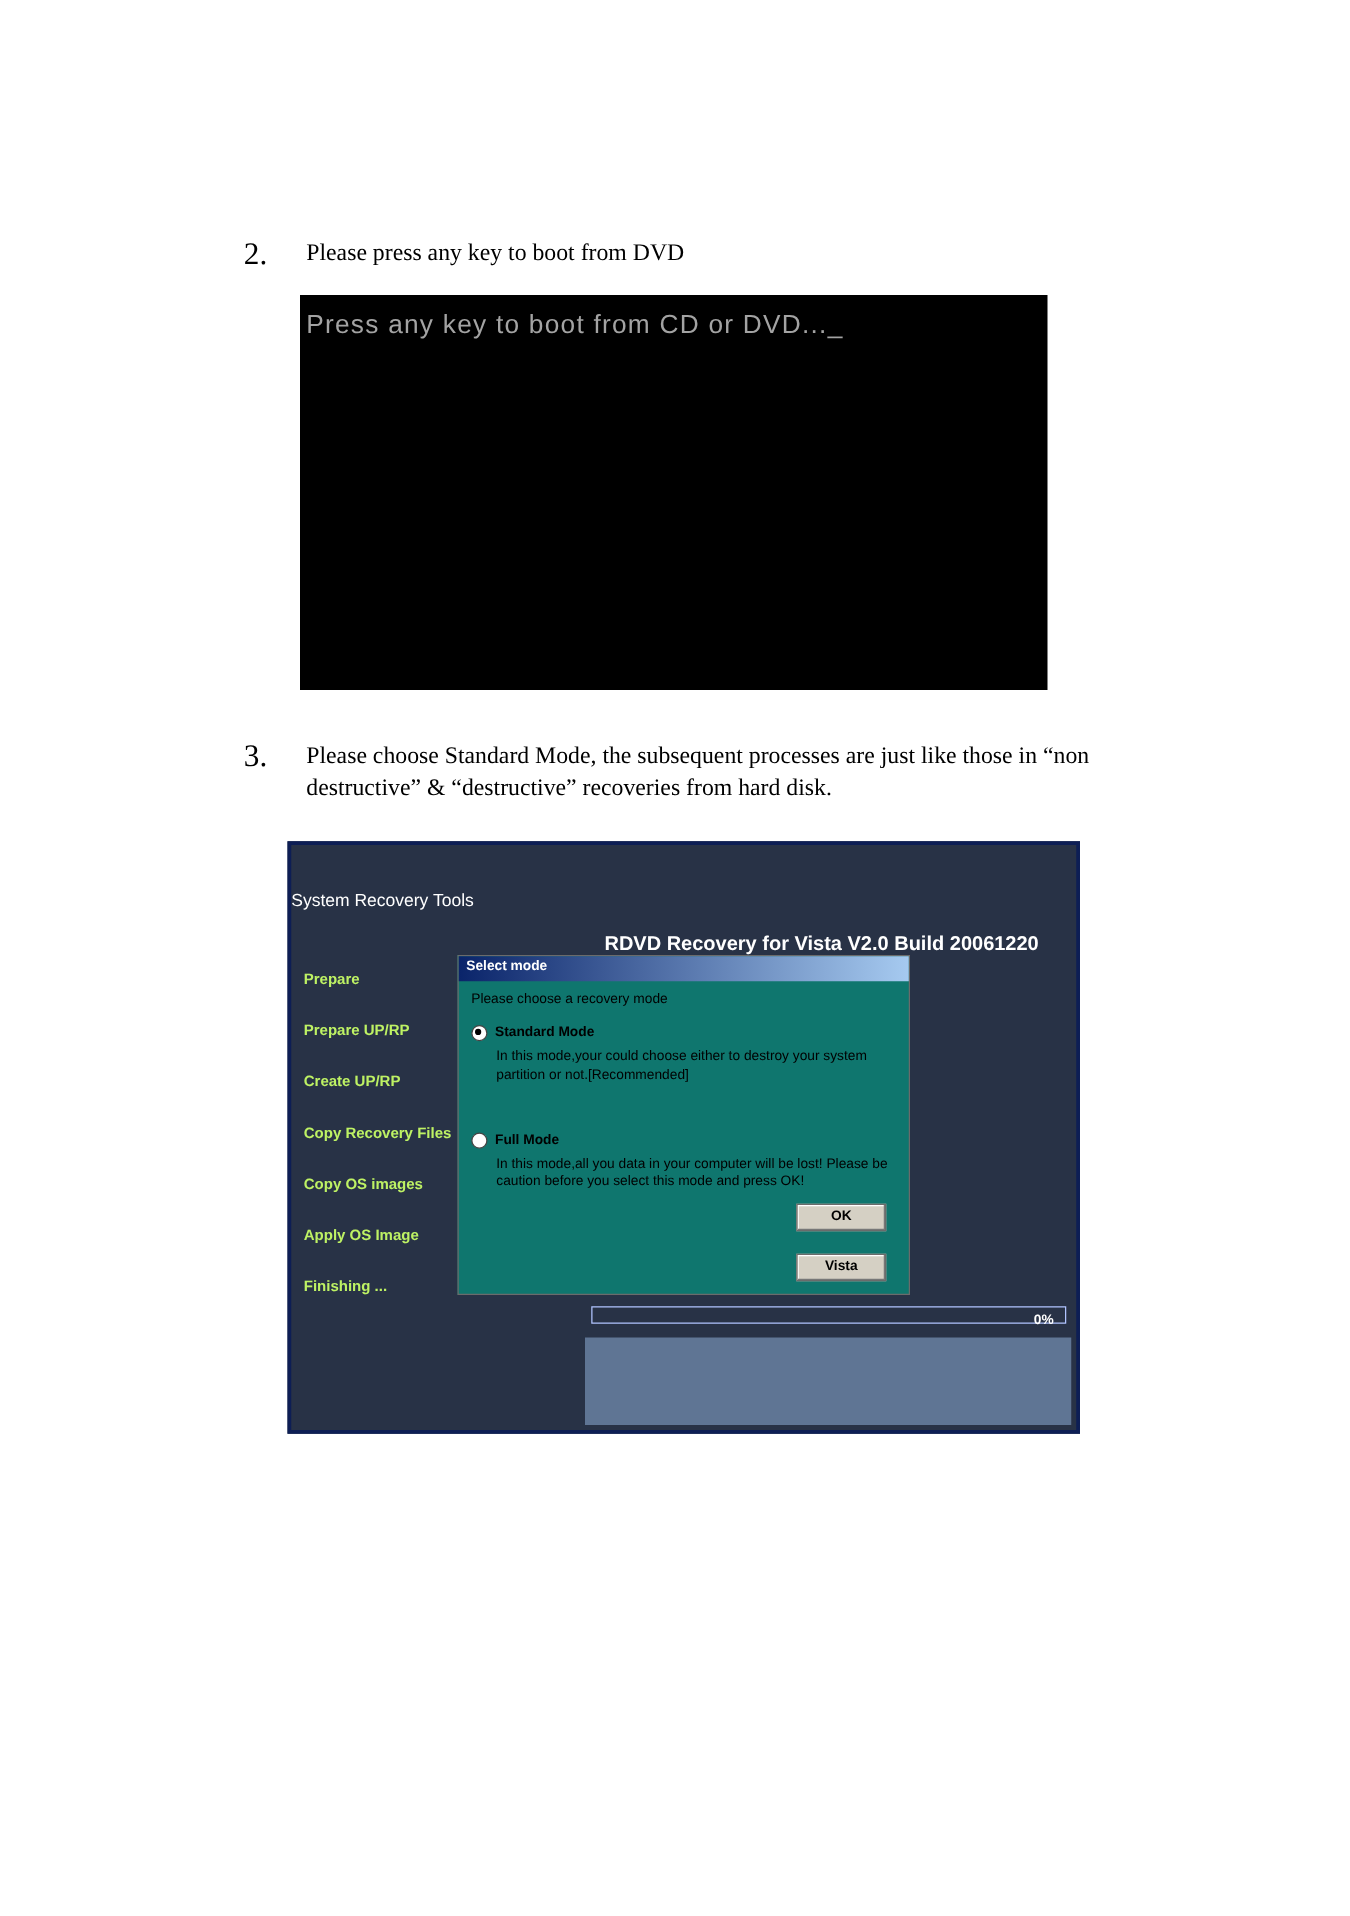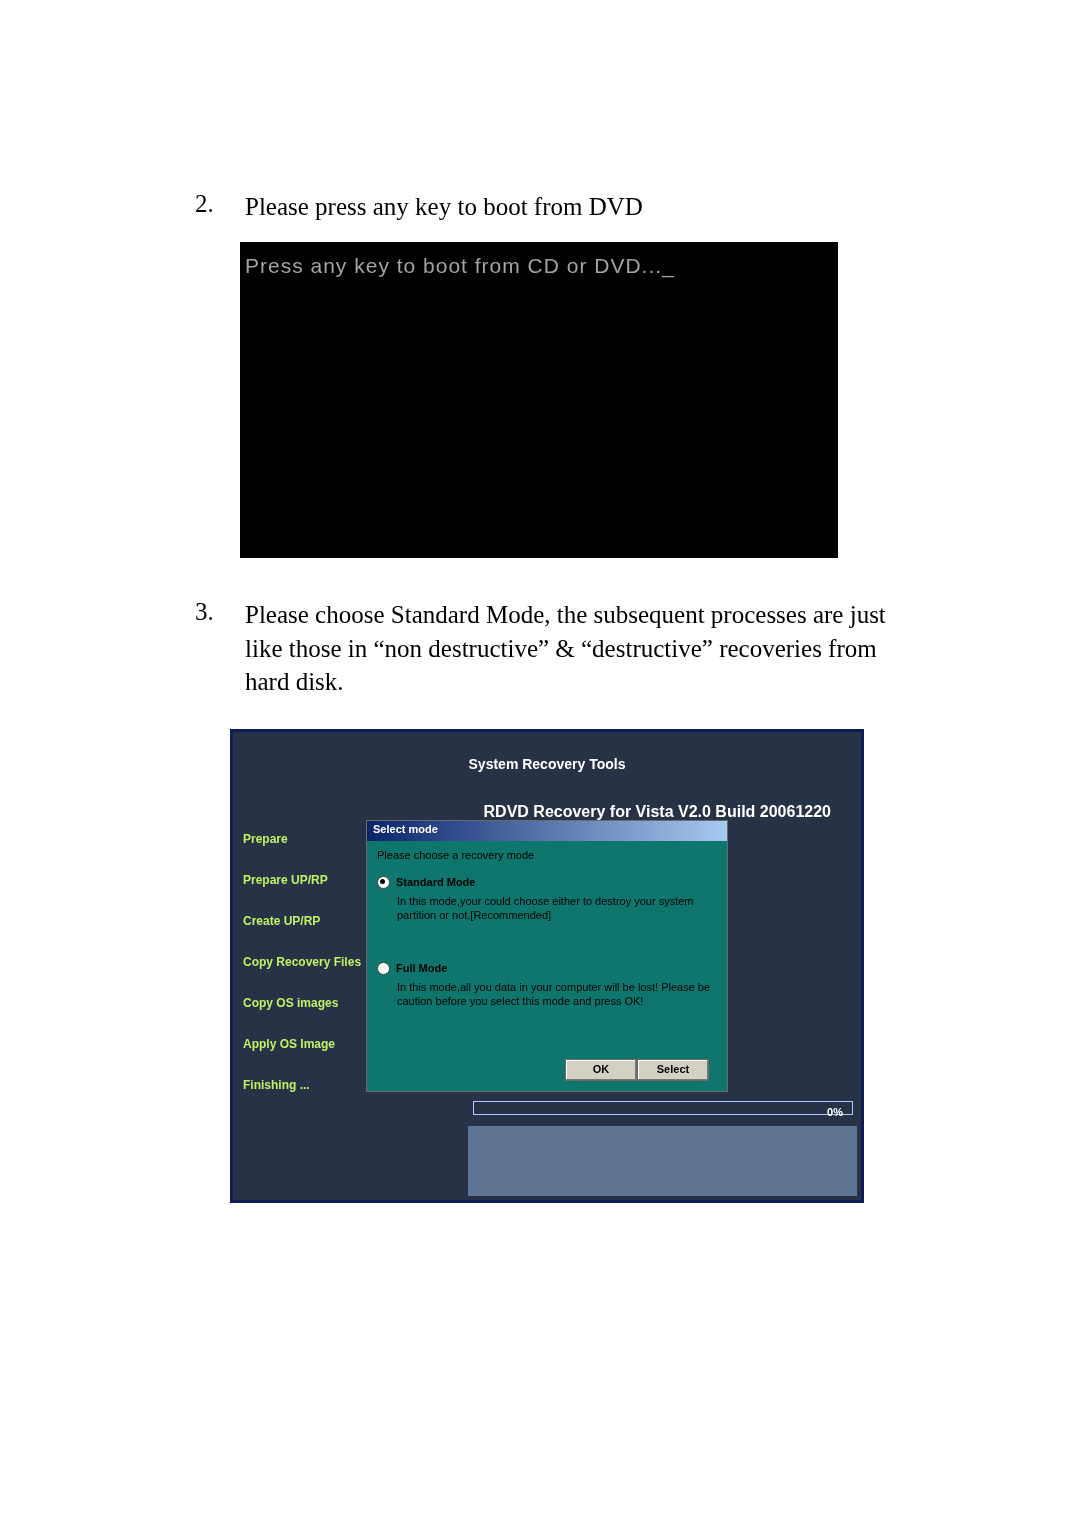--- a/index.html
+++ b/index.html
@@ -1,42 +1,42 @@
 <!DOCTYPE html>
 <html><head>
 <meta charset="utf-8">
 <style>
   html,body{margin:0;padding:0;background:#fff;font-family:"Times New Roman",serif;color:#000}
   .page{width:1080px;height:1533px;position:relative;margin:0 auto;background:#fff}
   .step{display:flex;align-items:flex-start;margin-left:195px;margin-right:190px;margin-bottom:18px}
   .step-num{font-size:25px;width:50px;flex:none}
-  .step-text{font-size:25px;line-height:1.35}
+  .step-text{font-size:19px;line-height:1.35}
   .step2{padding-top:190px}
   .step3{padding-top:30px}
 
   
   .bios{margin-left:240px;width:598px;height:316px;background:#000;position:relative;margin-bottom:10px}
   .bios-text{position:absolute;top:12px;left:5px;font-family:Liberation Sans, sans-serif;font-size:21px;letter-spacing:1px;color:#a3a3a3;white-space:pre}
 
   
   .tool{margin-left:230px;margin-top:30px;width:628px;height:468px;background:#283246;border:3px solid #0d1e55;position:relative;font-family:Arial,Helvetica,sans-serif;font-size:12px;color:#fff}
-  .tool-header{position:absolute;top:24px;left:0;right:0;text-align:center;font-weight:bold;font-size:14px}
+  .tool-header{position:absolute;top:36px;left:0;right:0;font-weight:normal;font-size:14px}
   .tool-version{position:absolute;top:71px;right:30px;font-weight:bold;font-size:16px;color:#fff}
   .tool-sidebar{position:absolute;left:10px;top:100px;width:130px}
   .tool-sidebar div{margin-bottom:27px;font-size:12px;font-weight:bold;color:#bef264}
 
   .dialog{position:absolute;left:133px;top:88px;width:360px;height:270px;background:#0f766e;border:1px solid #6b6b6b;color:#000}
   .dialog-title{background:linear-gradient(to right,#0a246a,#a6caf0);height:18px;color:#fff;font-size:11px;font-weight:bold;padding:2px 6px 0}
   .dialog-body{padding:8px 10px 0;font-size:11px}
   .opt{display:flex;align-items:center;margin-top:14px}
   .radio{width:11px;height:11px;border-radius:50%;background:#fff;border:1px solid #444;margin-right:6px;margin-top:1px;position:relative;flex:none}
   .radio.checked::after{content:"";position:absolute;left:2px;top:2px;width:5px;height:5px;border-radius:50%;background:#000}
   .opt-label{font-weight:bold}
   .opt-desc{margin-left:20px;margin-top:5px;font-size:11px;line-height:1.3}
-  .dlg-btns{position:absolute;bottom:10px;right:18px;display:flex;flex-direction:row;gap:0}
+  .dlg-btns{position:absolute;bottom:10px;right:18px;display:flex;flex-direction:column;gap:18px}
   .dlg-btn{width:70px;height:20px;border:1px solid #6b6b6b;background:#d5d0c4;font-family:Arial;font-size:11px;font-weight:bold;text-align:center;line-height:18px;box-shadow:inset -1px -1px 0 #777,inset 1px 1px 0 #fff;cursor:default}
 
   .progress{position:absolute;left:240px;right:8px;bottom:85px;height:12px;background:#283246;border:1px solid #b0c4ff}
   .progress-pct{position:absolute;right:18px;bottom:82px;font-size:11px;font-weight:bold}
   .bottom-panel{position:absolute;left:235px;right:4px;bottom:4px;height:70px;background:#5f7594}
 </style>
 </head>
 <body>
 
 <div class="page">
@@ -81,21 +81,21 @@
         <div class="opt-desc">In this mode,your could choose either to destroy your system partition or not.[Recommended]</div>
 
         <div class="opt" style="margin-top:38px">
           <span class="radio"></span>
           <span class="opt-label">Full Mode</span>
         </div>
         <div class="opt-desc">In this mode,all you data in your computer will be lost! Please be caution before you select this mode and press OK!</div>
       </div>
       <div class="dlg-btns">
         <div class="dlg-btn">OK</div>
-        <div class="dlg-btn">Select</div>
+        <div class="dlg-btn">Vista</div>
       </div>
     </div>
 
     <div class="progress"></div>
     <div class="progress-pct">0%</div>
     <div class="bottom-panel"></div>
   </div>
 
 </div>
 

